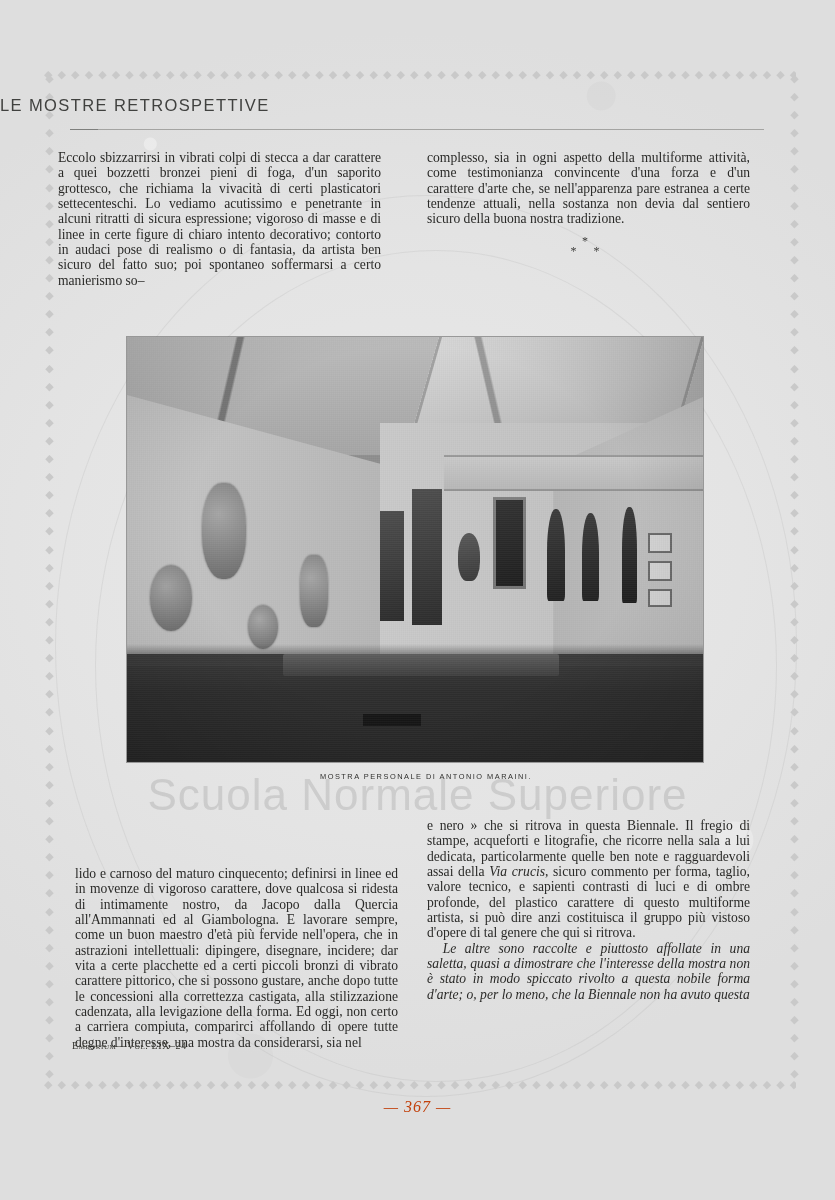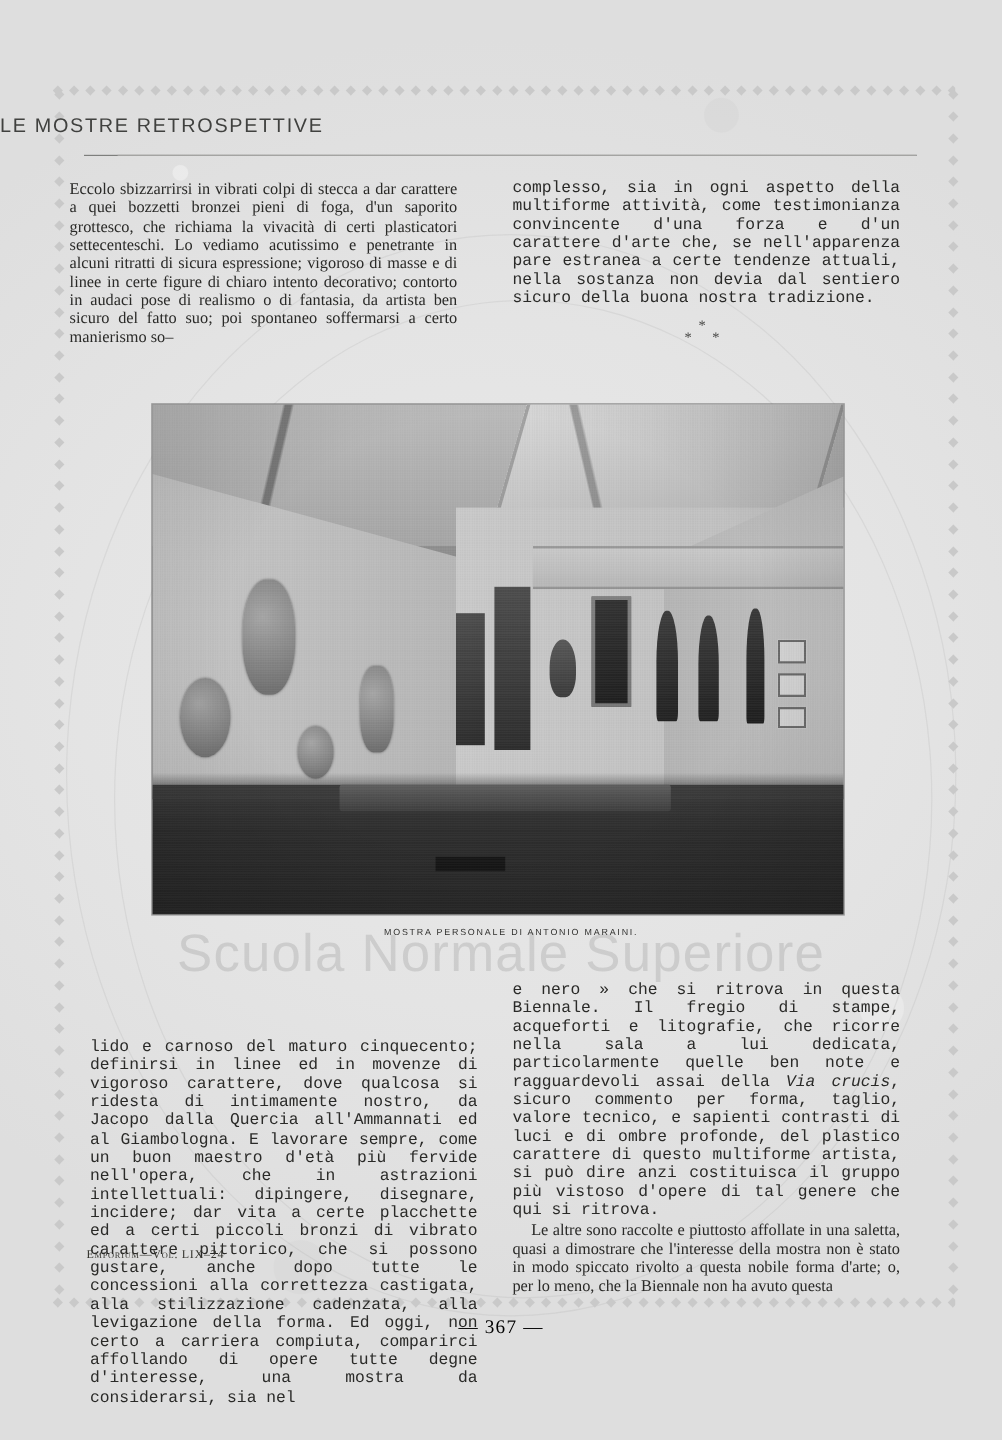--- a/index.html
+++ b/index.html
@@ -117,22 +117,22 @@
     position:absolute;
     width:323px;
     font-size:13.6px;
     line-height:15.35px;
     text-align:justify;
     text-justify:inter-word;
     color:#2a2a28;
     hyphens:none;
   }
   .col p{margin:0;}
-  .col p + p{ text-indent:1.15em; }
-  .col p.cont{ text-indent:0;font-family:Liberation Mono, monospace; }
+  .col p + p{ text-indent:1.15em;font-style:italic; }
+  .col p.cont{ text-indent:0; }
   .col-l-top{ left:58px; top:150px; }
   .col-r-top{ left:427px; top:150px; }
   .col-l-bot{ left:75px; top:826px;margin-top:40px; }
   .col-r-bot{ left:427px; top:818px; }
 
   .stars{
     text-align:center;
     font-size:12px;
     letter-spacing:7px;
     line-height:11px;
@@ -268,22 +268,23 @@
     font-family:"Liberation Serif", serif;
     font-size:10px;
     letter-spacing:.6px;
     color:#35352f;
     font-variant:small-caps;
   }
   .foot-page{
     position:absolute;left:0;right:0;top:1098px;
     text-align:center;
     font-size:16px;
-    color:#000000;
+    color:#c2410c;
     letter-spacing:1px;
+    font-style:italic;
   }
 </style>
 </head>
 <body>
 
 <div class="page"></div>
 <div class="grain"></div>
 <div class="stain"></div>
 <div class="stain2"></div>
 

